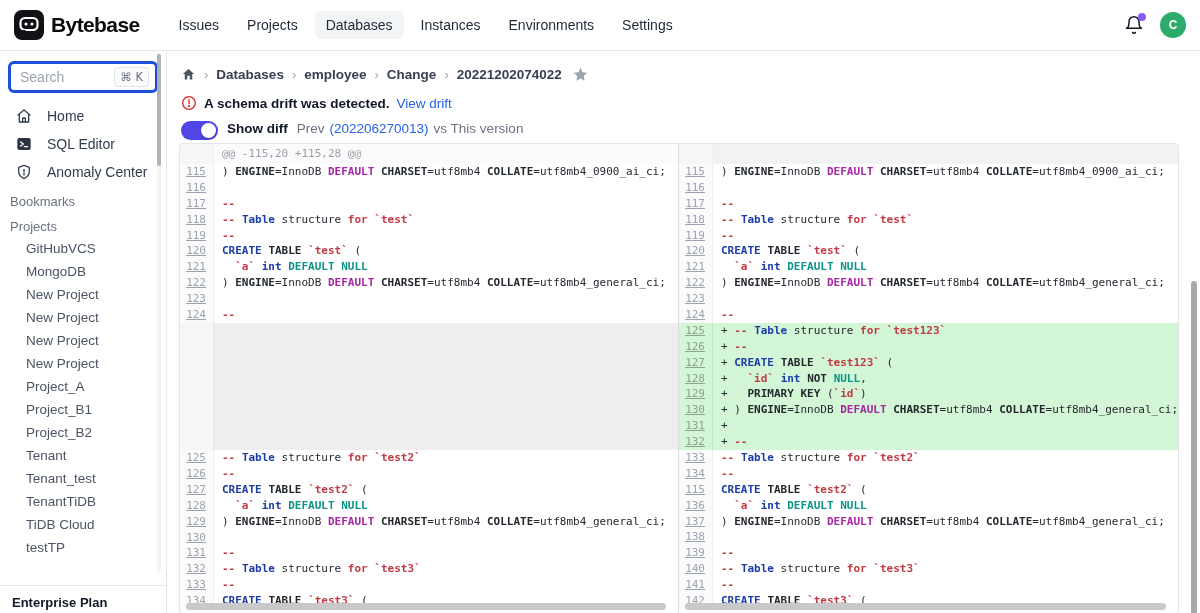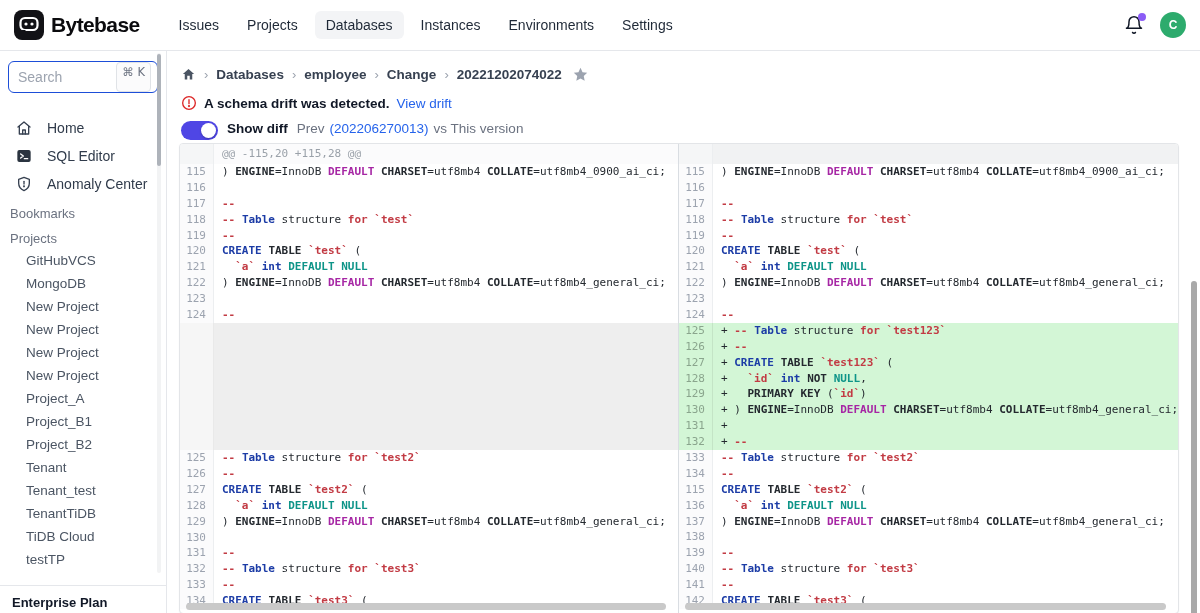--- a/index.html
+++ b/index.html
@@ -17,21 +17,21 @@
   .bell-wrap { position:relative; width:20px; height:20px; }
   .bell-dot { position:absolute; top:-2px; right:-2px; width:8px; height:8px; border-radius:50%; background:#8b5cf6; }
   .avatar { width:26px; height:26px; border-radius:50%; background:#2dab6d; color:#fff; font-size:12px; font-weight:700; display:flex; align-items:center; justify-content:center; }
 
   
   .shell { display:flex; height:568px; position:relative; }
 
   
   .sidebar { width:167px; border-right:1px solid #e5e7eb; position:relative; display:flex; flex-direction:column; }
   .sb-scroll { flex:1; overflow:hidden; padding-top:8px; }
-  .searchbox { margin:2px 8px 22px 8px; height:32px; border:1px solid #1d4ed8; border-radius:6px; display:flex; padding:0 6px 0 9px; background:#fff; }
+  .searchbox { margin:2px 8px 10px 8px; height:32px; border:3px solid #1d4ed8; border-radius:6px; display:flex; align-items:center; padding:0 6px 0 9px; background:#fff; }
   .searchbox input { border:none; outline:none; width:80px; font-size:14px; color:#374151; font-family:"Liberation Sans",sans-serif; }
   .searchbox input::placeholder { color:#9ca3af; }
   .kbd { margin-left:auto; font-size:11.5px; color:#6b7280; border:1px solid #e0e3e7; border-radius:4px; padding:2px 5px; background:#fbfbfc; font-family:"DejaVu Sans",sans-serif; white-space:nowrap; }
   .sb-item { display:flex; align-items:center; gap:15px; font-size:14px; color:#303b4b; padding:5px 10px; margin:2px 6px; border-radius:5px; cursor:pointer; }
   .sb-section { font-size:13px; color:#6b7280; padding:7px 10px 3px 10px; }
   .sb-proj { font-size:13.5px; color:#4b5563; padding:4px 10px 4px 26px; cursor:pointer; white-space:nowrap; }
   .sb-footer { border-top:1px solid #e5e7eb; padding:9px 12px; font-size:13px; font-weight:700; color:#111827; background:#fff; }
   .sb-track { position:absolute; right:5px; top:2px; bottom:46px; width:4px; background:#f2f3f4; border-radius:2px; }
   .sb-thumb { position:absolute; right:5px; top:3px; width:4px; height:112px; background:#aeb3ba; border-radius:2px; }
 
@@ -51,21 +51,21 @@
 
   
   .diff-card { position:absolute; left:12px; top:92px; width:1000px; height:471px; border:1px solid #e3e5e8; border-radius:4px; background:#fff; display:flex; overflow:hidden; box-shadow:0 1px 2px rgba(0,0,0,.04); }
   .pane { width:50%; position:relative; overflow:hidden; }
   .pane.left { border-right:1px solid #d9dde2; }
   .hunk { display:flex; height:20px; line-height:20px; font-family:"DejaVu Sans Mono",monospace; font-size:11px; }
   .hunk .gut { background:#f5f6f7; }
   .hunk .code { color:#9aa1a9; background:#fbfbfc; }
   .pane.right .hunk .code { background:#f1f2f3; }
   .diff-row { display:flex; height:15.9px; line-height:15.9px; font-family:"DejaVu Sans Mono",monospace; font-size:11px; }
-  .gut { width:34px; flex:none; text-align:right; padding-right:7px; color:#9ca3af; background:#fbfbfc; border-right:1px solid #eceef0; }
+  .gut { width:34px; flex:none; text-align:right; padding-right:7px; color:#9ca3af; background:#fbfbfc; border-right:1px solid #eceef0;text-decoration:underline; }
   .code { flex:1; padding-left:8px; white-space:pre; overflow:hidden; color:#24292f; }
   .diff-row.add { background:#d3f6d6; }
   .diff-row.add .gut { background:#d3f6d6; color:#8aa58d; border-right:1px solid rgba(0,0,0,.07); }
   .diff-gap { display:flex; }
   .diff-gap .gut-gap { width:34px; flex:none; background:#f6f6f6; border-right:1px solid #e9e9e9; }
   .diff-gap .code-gap { flex:1; background:#eeeeee; }
   .tk-p { color:#24292f; }
   .tk-b { color:#24292f; font-weight:bold; }
   .tk-n { color:#1c3ca6; font-weight:bold; }
   .tk-r { color:#c23b44; font-weight:bold; }

